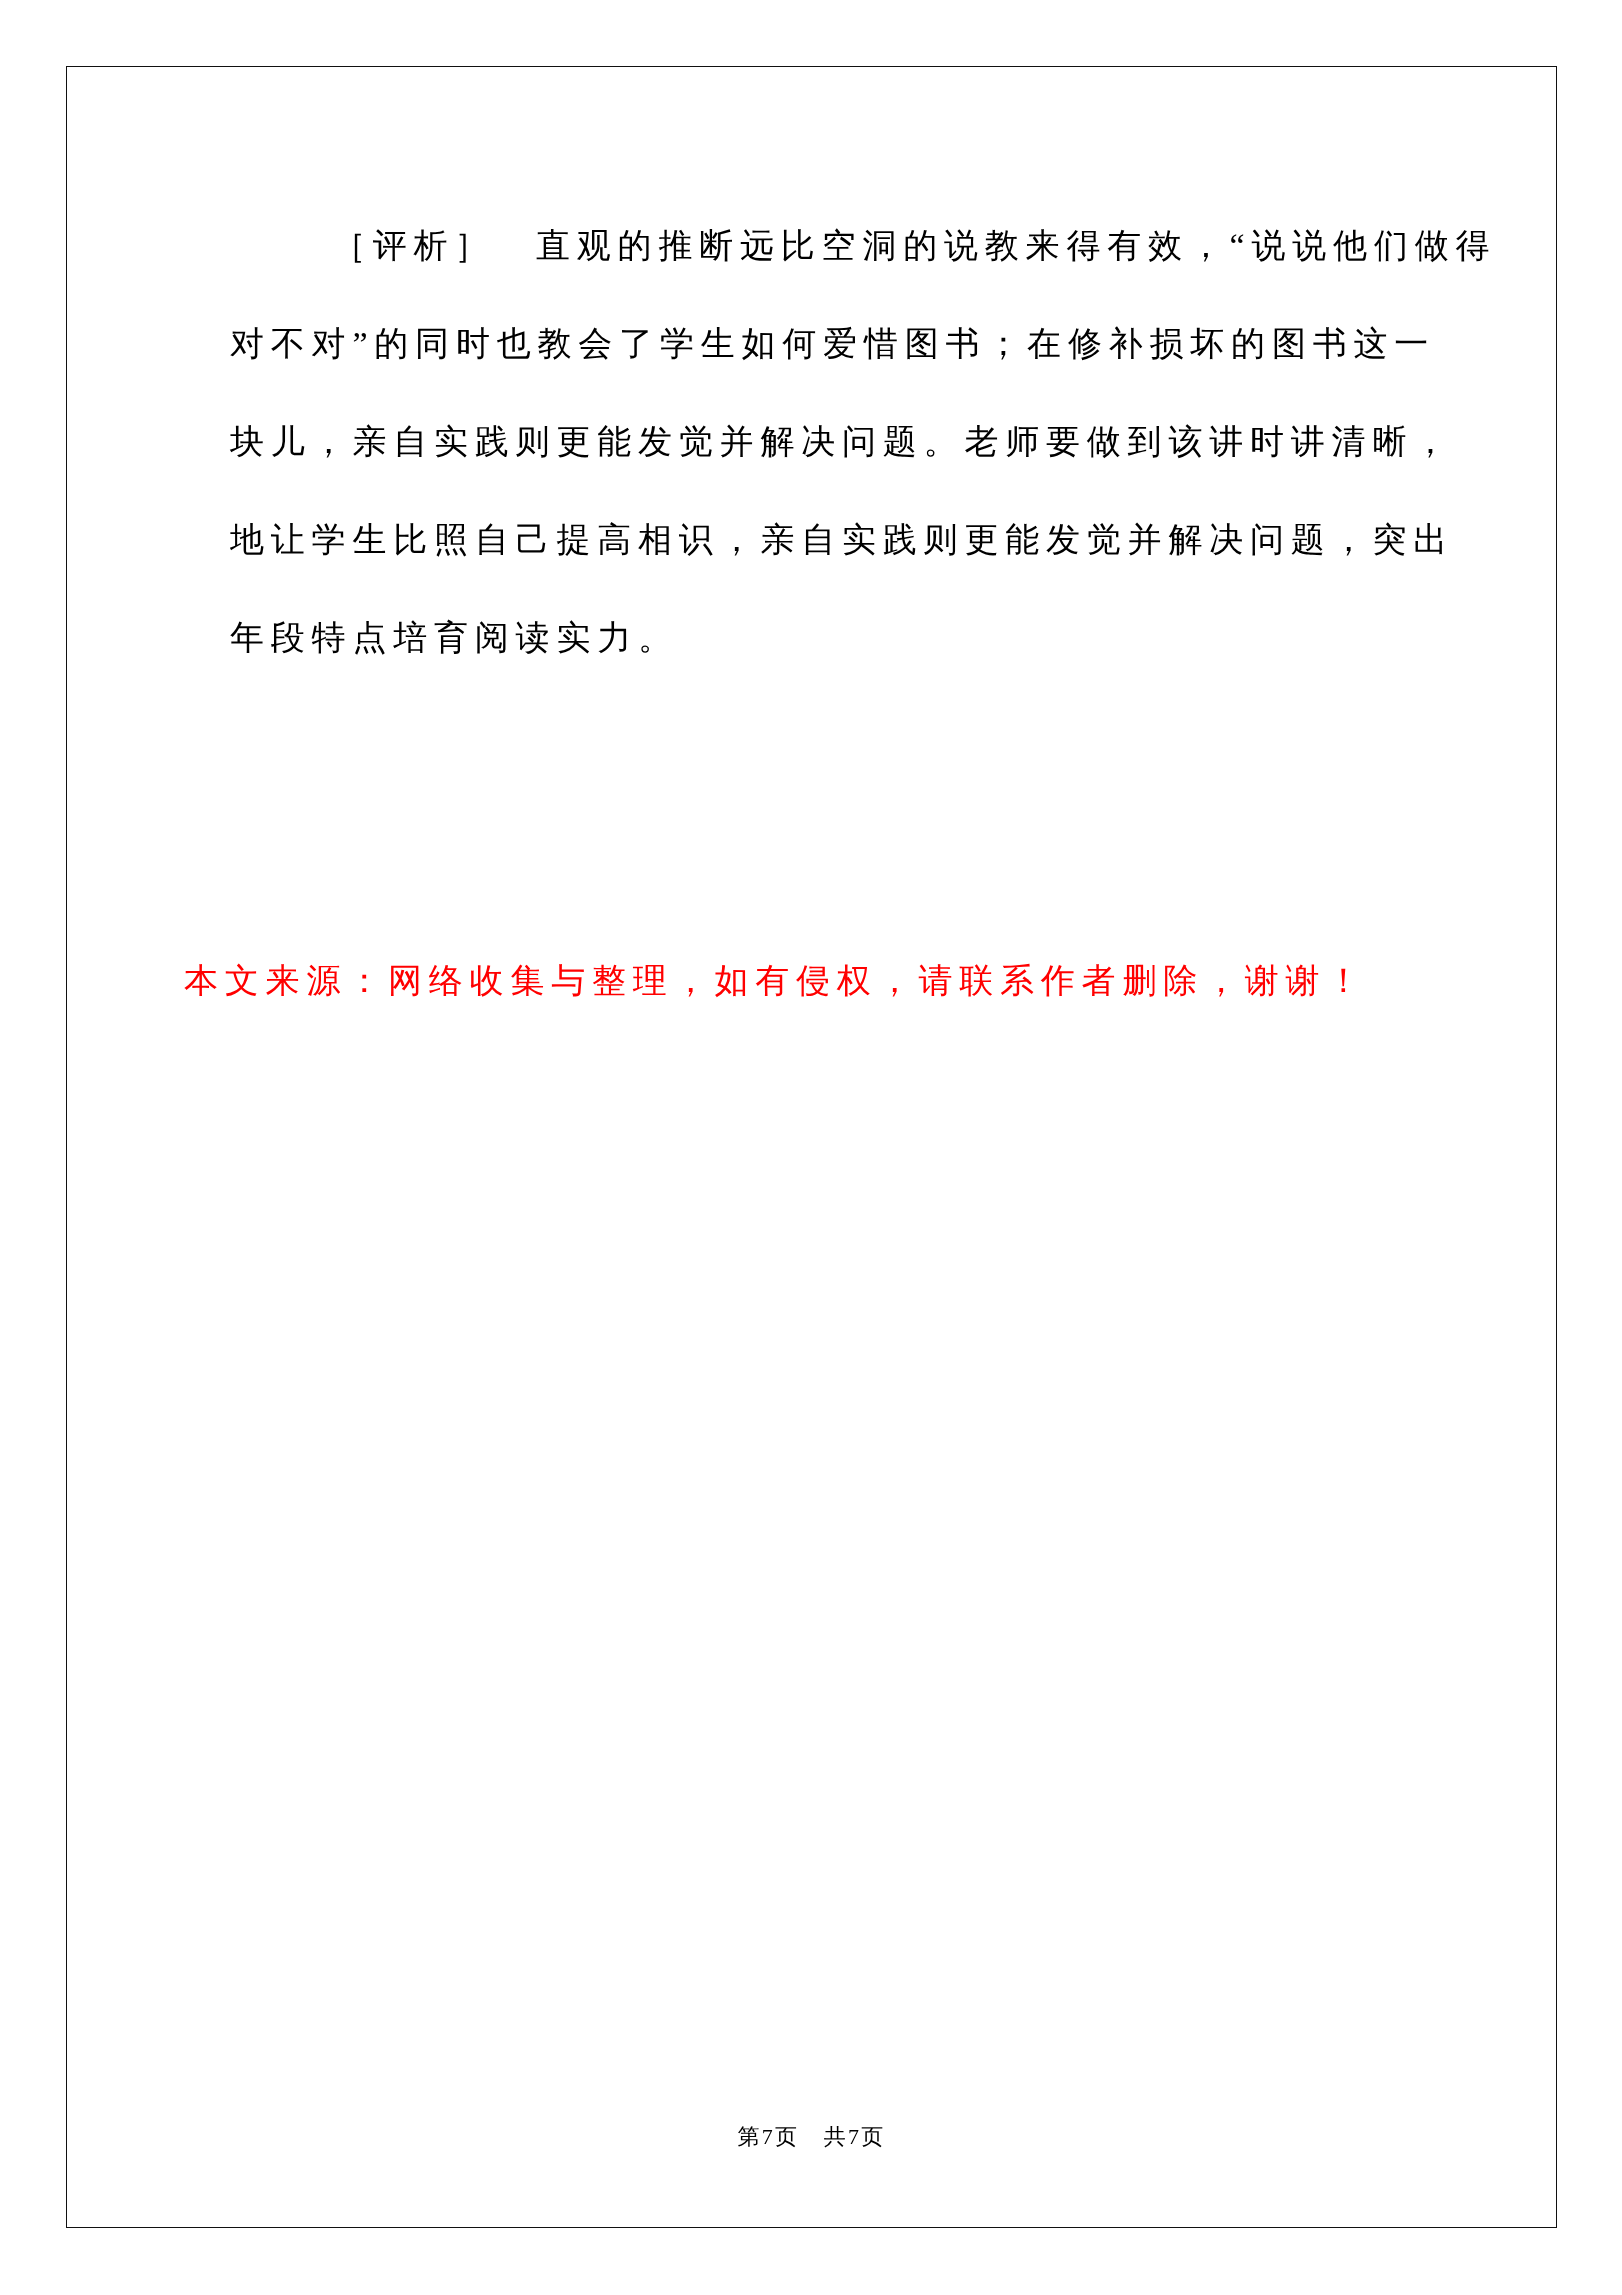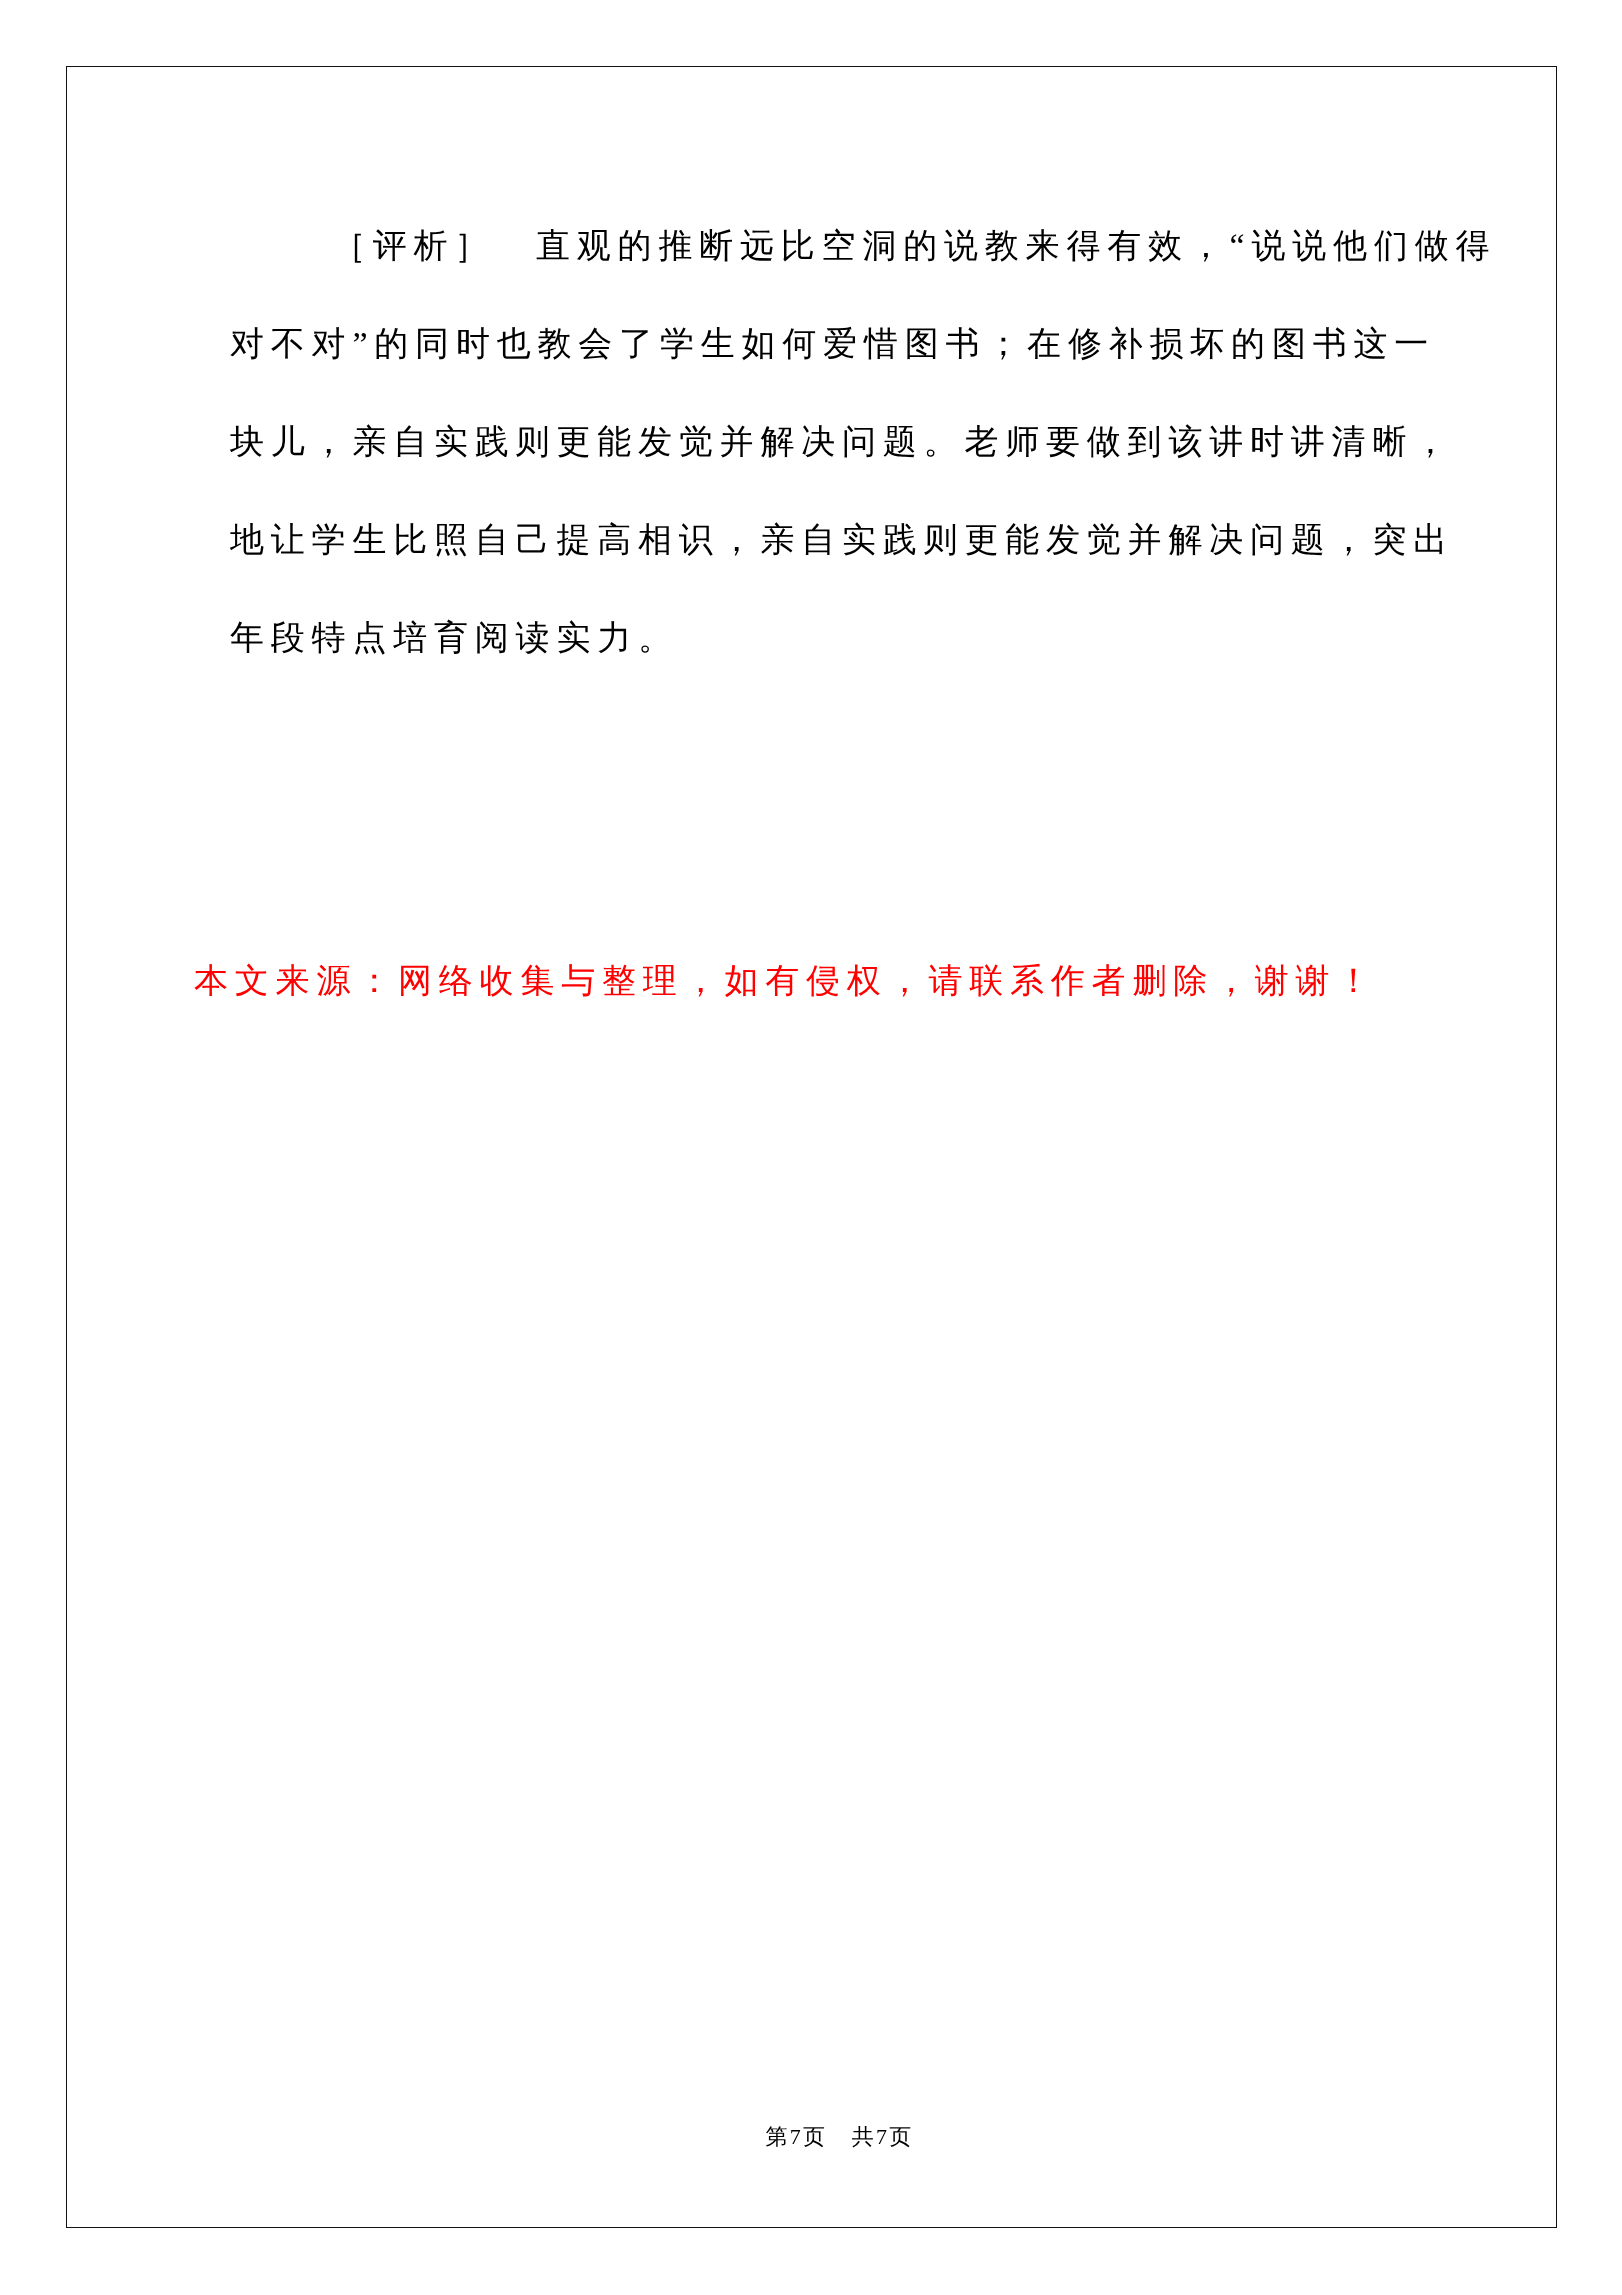--- a/index.html
+++ b/index.html
@@ -37,41 +37,40 @@
   .text-line {
     height: 98px;
     line-height: 98px;
     white-space: pre;
   }
   .first-line-indent {
     padding-left: 102px;
   }
   .source-note {
     position: absolute;
-    left: 194px;
+    left: 184px;
     top: 932px;
     width: 1268px;
     height: 98px;
     line-height: 98px;
     font-size: 34px;
     letter-spacing: 6.8px;
     white-space: pre;
   }
   .page-footer {
     position: absolute;
     left: 66px;
     top: 2120px;
     width: 1491px;
     height: 33px;
     line-height: 33px;
     text-align: center;
     font-size: 22px;
     letter-spacing: 2.3px;
     white-space: pre;
-    padding-left: 28px;
   }
 </style>
 </head>
 <body>
 
 <div class="page-border" style="border-color: rgb(17, 17, 17);"></div>
 
 <div class="body-text" style="color: rgb(0, 0, 0);">
   <div class="text-line first-line-indent">［评析］　直观的推断远比空洞的说教来得有效，“说说他们做得</div>
   <div class="text-line">对不对”的同时也教会了学生如何爱惜图书；在修补损坏的图书这一</div>

